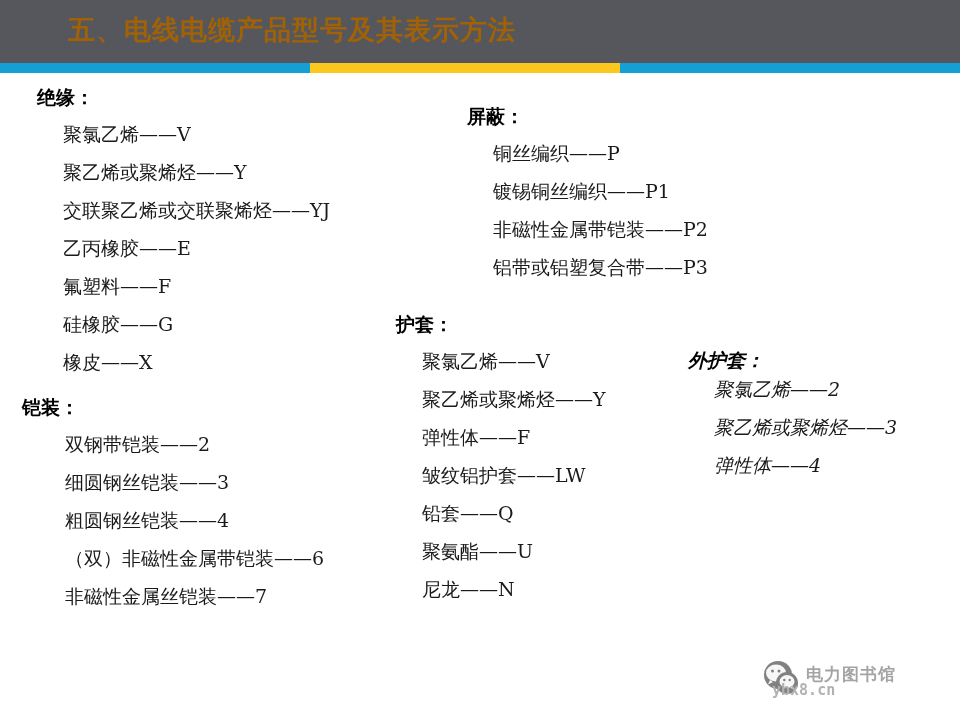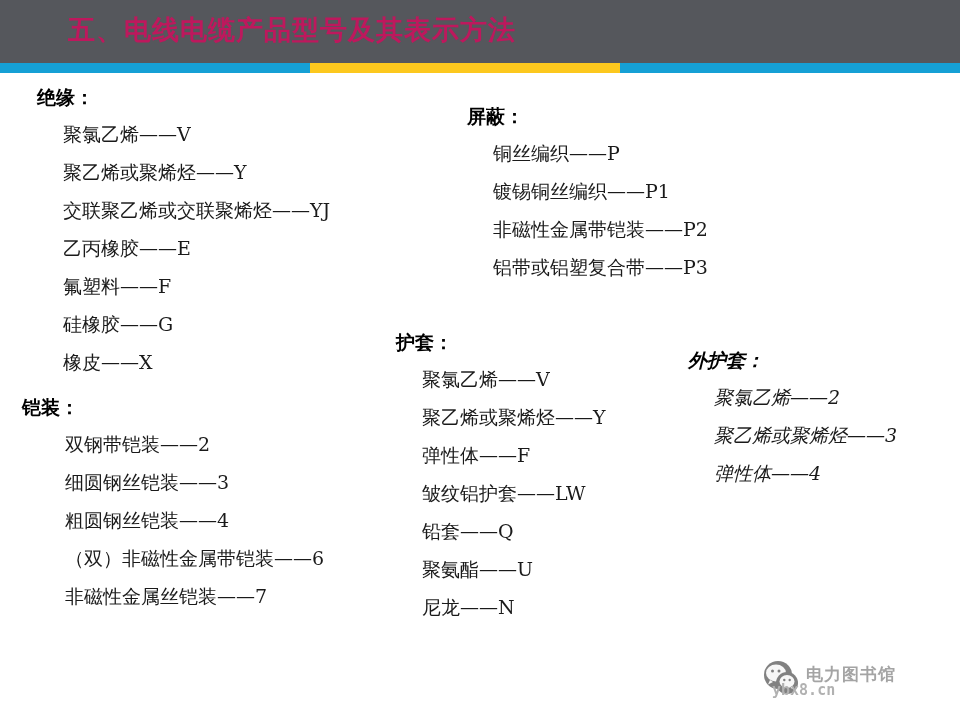--- a/index.html
+++ b/index.html
@@ -30,21 +30,21 @@
     height: 63px;
     background: #55575c;
   }
   .header-title {
     position: absolute;
     left: 68px;
     top: 12px;
     font-family: "DejaVu Serif", "Liberation Serif", serif;
     font-size: 27px;
     font-weight: bold;
-    color: #be185d;
+    color: #a16207;
     letter-spacing: 1px;
     white-space: nowrap;
   }
   .accent-strip {
     position: absolute;
     top: 63px;
     height: 10px;
   }
   .accent-blue-left  { left: 0px;   width: 310px; background: #15a0d5; }
   .accent-yellow     { left: 310px; width: 310px; background: #fcc81e; }
@@ -77,25 +77,25 @@
   
   #grp-insulation   { left: 37px;  top: 88px;  }
   #grp-insulation .group-list { margin-left: 26px; margin-top: 8px; }
 
   #grp-armor        { left: 22px;  top: 398px; }
   #grp-armor .group-list { margin-left: 43px; margin-top: 8px; }
 
   #grp-shield       { left: 467px; top: 107px; }
   #grp-shield .group-list { margin-left: 26px; margin-top: 8px; }
 
-  #grp-sheath       { left: 396px; top: 333px; }
+  #grp-sheath       { left: 396px; top: 315px; }
   #grp-sheath .group-list { margin-left: 26px; margin-top: 8px; }
 
   #grp-outersheath  { left: 688px; top: 351px; font-style: italic; }
-  #grp-outersheath .group-list { margin-left: 26px; margin-top: 8px; }
+  #grp-outersheath .group-list { margin-left: 26px; margin-top: 0; }
 
   
   .watermark {
     position: absolute;
     left: 762px;
     top: 655px;
     width: 190px;
     height: 50px;
     opacity: 0.55;
   }

